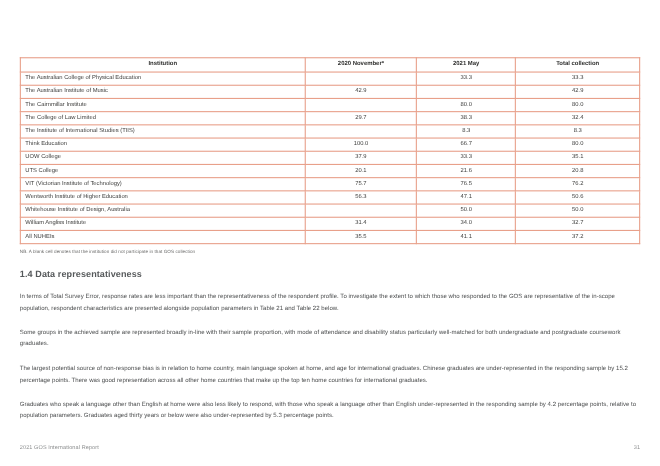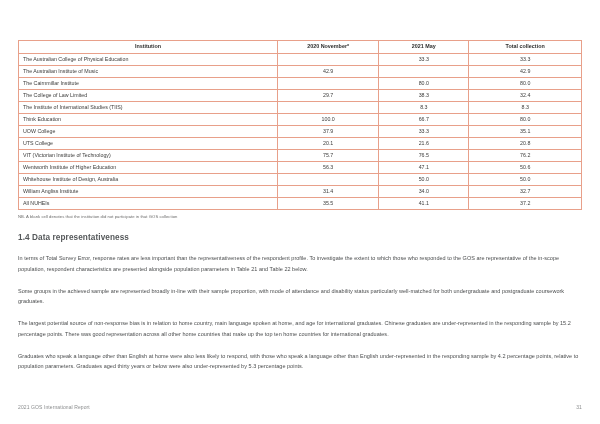--- a/index.html
+++ b/index.html
@@ -14,21 +14,21 @@
     font-family: "Liberation Sans", sans-serif;
     color: #3c3c3b;
     overflow: hidden;
     position: relative;
   }
   .page {
     position: relative;
     width: 600px;
     height: 424px;
     box-sizing: border-box;
-    padding: 4px 18px;
+    padding: 16px 18px;
   }
 
   
   .table-wrap {
     padding-top: 36px;
   }
   table.data-table {
     width: 100%;
     border-collapse: collapse;
     table-layout: fixed;

